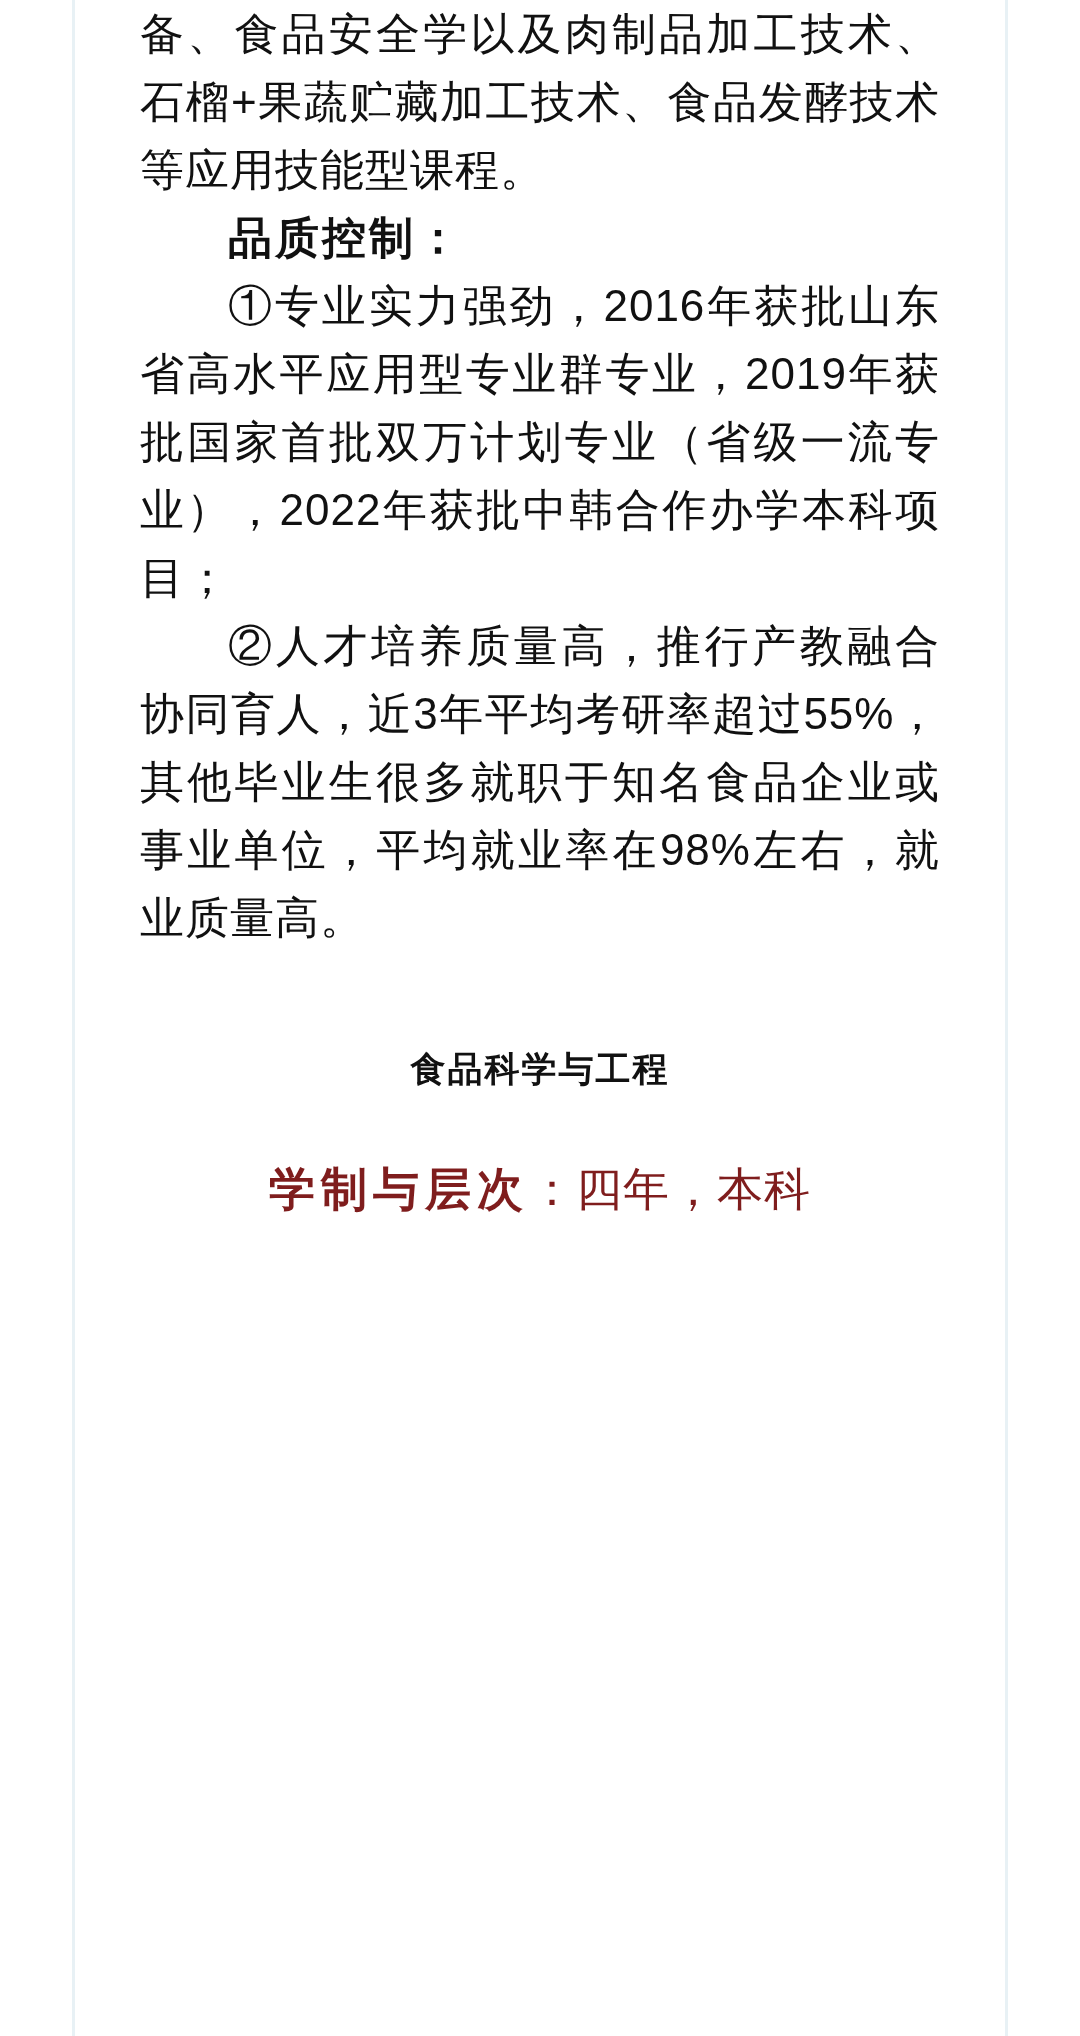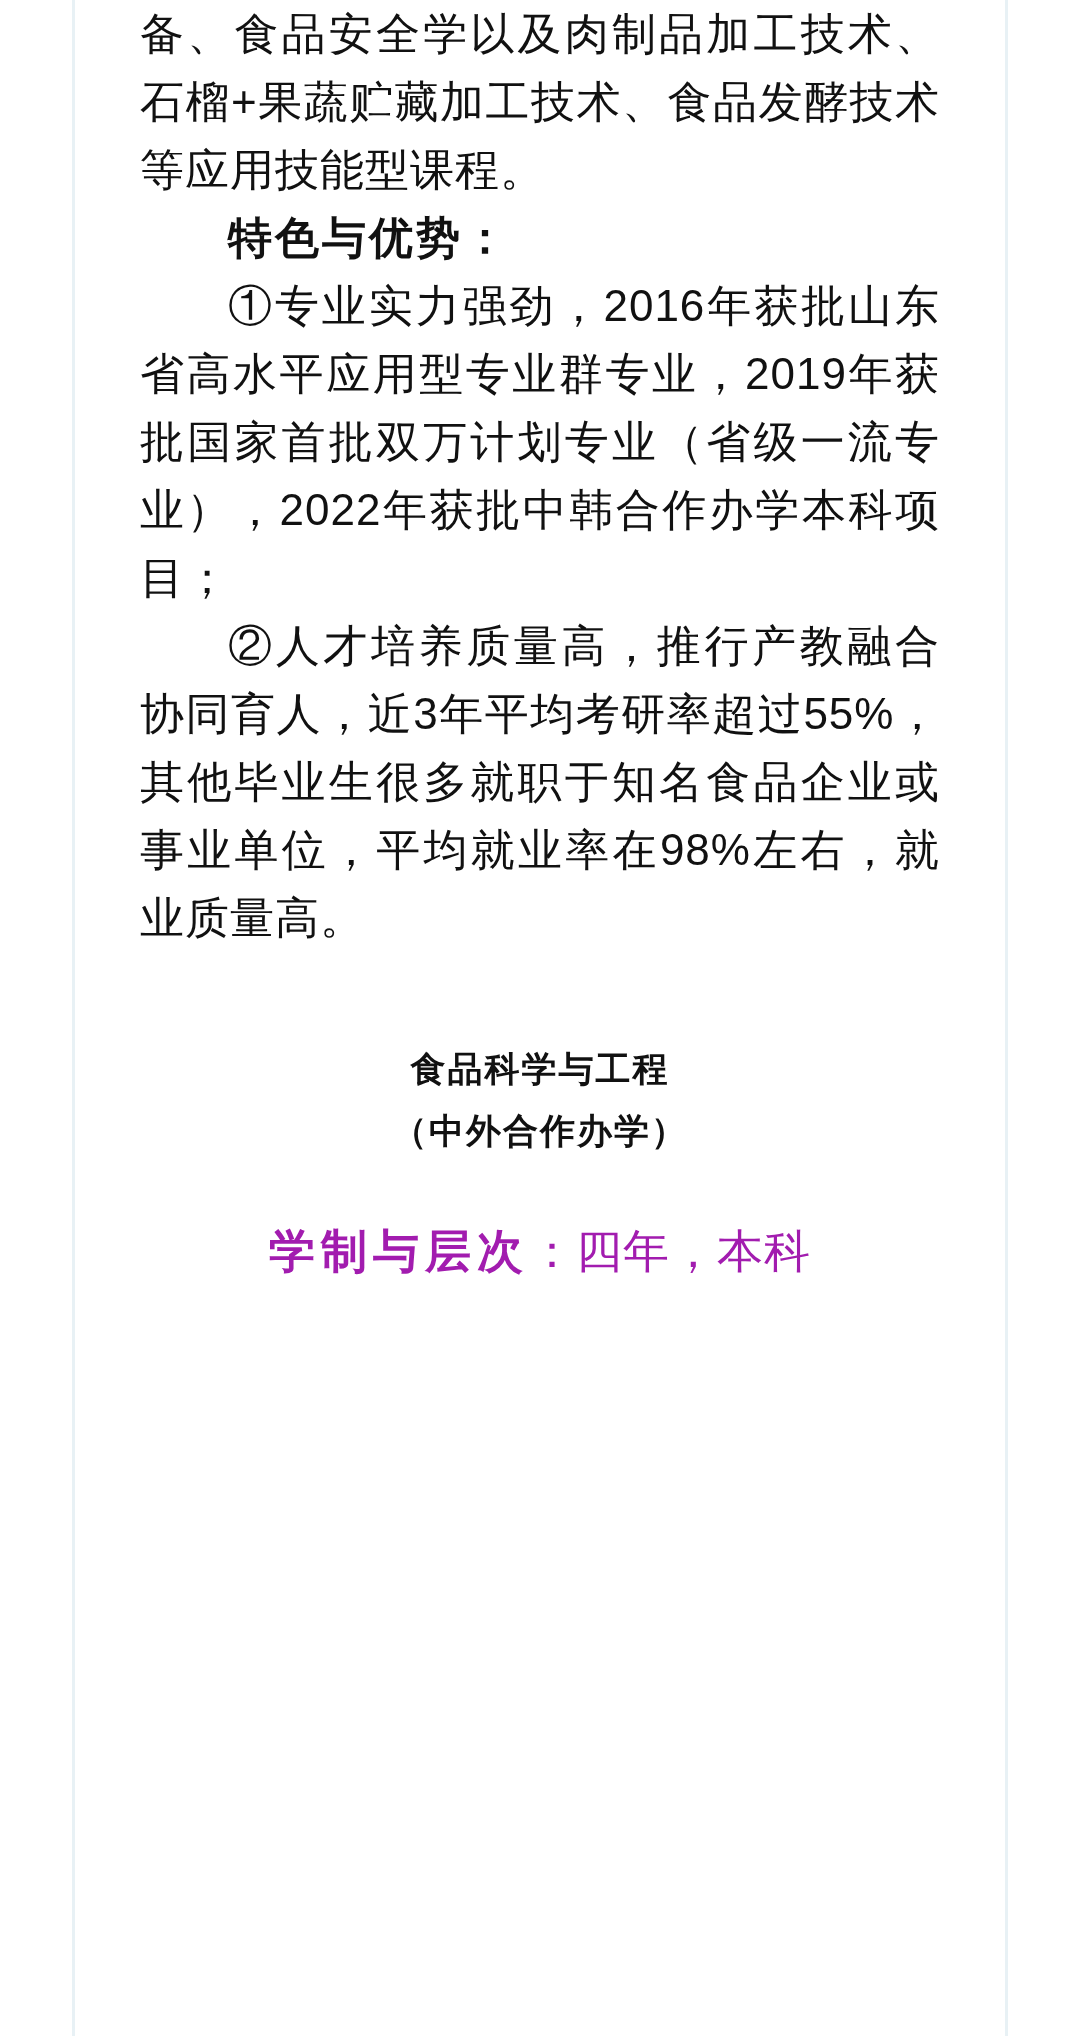--- a/index.html
+++ b/index.html
@@ -66,52 +66,51 @@
   }
 
   .spacer-lg { height: 58px; }
   .spacer-xl { height: 86px; }
 
   .lastline {
     margin: 0;
     text-align: center;
     font-size: 46px;
     line-height: 62px;
-    color: #a21caf;
+    color: #7f1d1d;
     letter-spacing: 1px;
   }
   .lastline .lbl {
     font-weight: bold;
     letter-spacing: 6px;
   }
 </style>
 </head>
 <body>
 
 <div class="page">
   <div class="edge-rule left"></div>
   <div class="edge-rule right"></div>
 
   <div class="content">
 
     <p class="para">备、食品安全学以及肉制品加工技术、石榴+果蔬贮藏加工技术、食品发酵技术等应用技能型课程。</p>
 
     <p class="para indent">
-      <span class="bold-lead">特色与优势：</span>
+      <span class="bold-lead">品质控制：</span>
     </p>
 
     <p class="para indent">①专业实力强劲，2016年获批山东省高水平应用型专业群专业，2019年获批国家首批双万计划专业（省级一流专业），2022年获批中韩合作办学本科项目；</p>
 
     <p class="para indent">②人才培养质量高，推行产教融合协同育人，近3年平均考研率超过55%，其他毕业生很多就职于知名食品企业或事业单位，平均就业率在98%左右，就业质量高。</p>
 
 
     <div class="spacer-xl"></div>
 
     <p class="section-title">食品科学与工程</p>
-    <p class="section-title">（中外合作办学）</p>
 
     <div class="spacer-lg"></div>
 
     <p class="lastline">
       <span class="lbl">学制与层次</span><span>：</span><span>四年，本科</span>
     </p>
 
   </div>
 </div>
 

